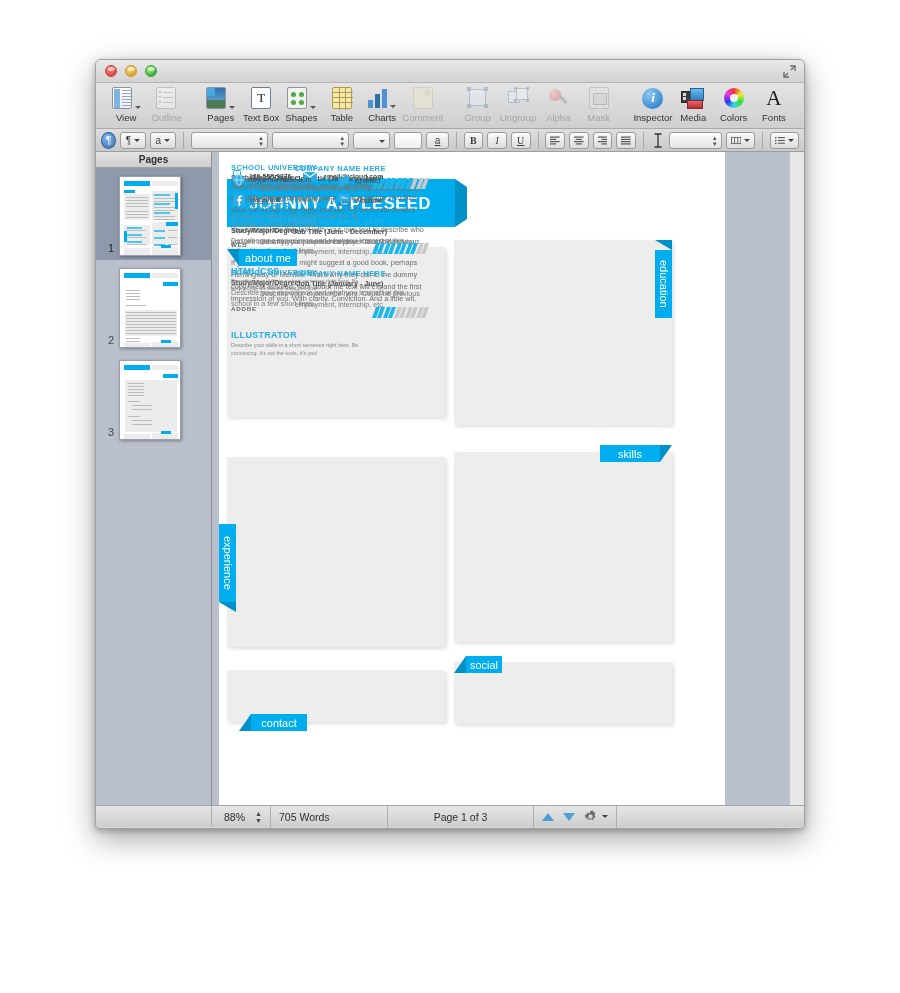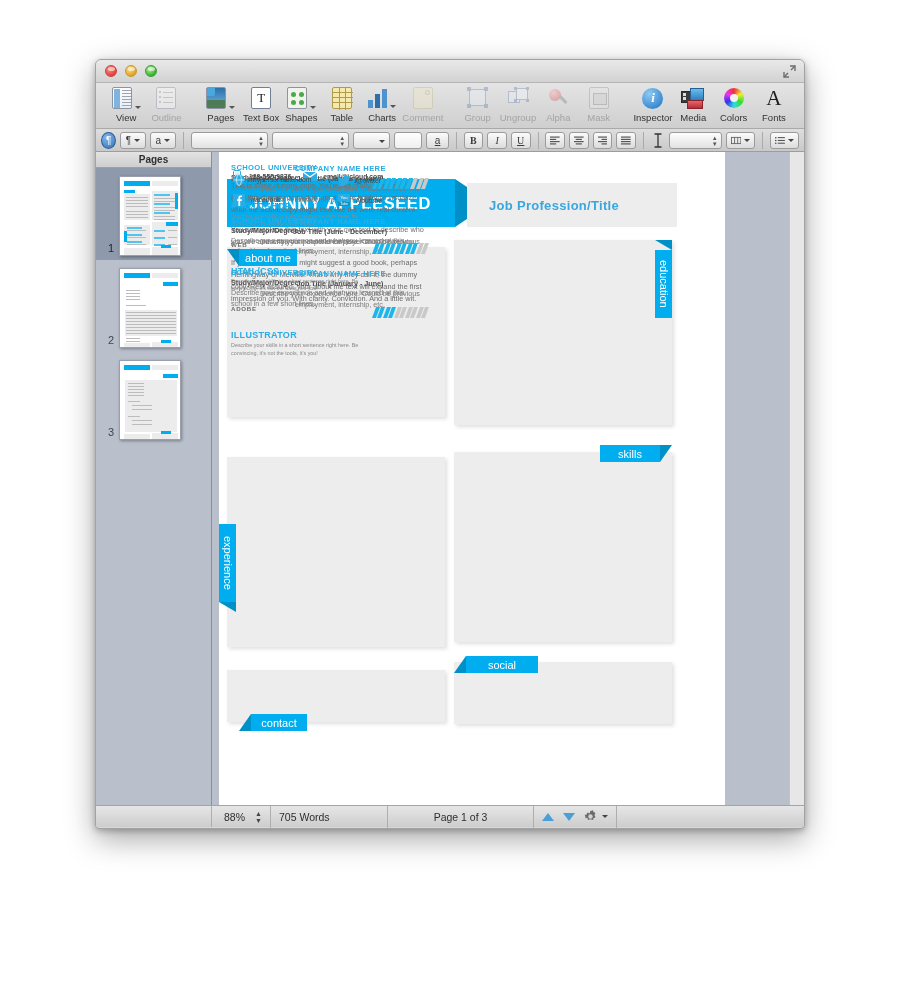--- a/index.html
+++ b/index.html
@@ -642,21 +642,20 @@
       </div>
     </div>
 
     <div class="canvas-wrap">
       <div class="page">
         <div class="resume">
 
           <div class="hdr">
             <div class="hdr-name">JOHNNY APPLESEED</div>
             <div class="hdr-fold"></div>
-            <div class="hdr-title">Job Profession/Title</div>
           </div>
 
           <div class="about-panel"></div>
           <div class="tab-notch" style="left:8px;top:97px;clip-path:polygon(0 0,100% 0,100% 100%);"></div>
           <div class="tab" style="left:20px;top:97px;width:58px;padding:0;">about me</div>
           <div class="about-text">
             <p>This is some dummy copy. You're not really supposed to read this dummy copy, it is just a place holder to visualize what the actual copy might look like if it were real content.</p>
             <p>You can replace this text with your own text to describe who you are and why your potential employer should hire you.</p>
             <p>If you want to read, I might suggest a good book, perhaps Hemingway or Melville. That's why they call it, the dummy copy. Rest assured, your about me text will expand the first impression of you. With clarity. Conviction. And a little wit.</p>
           </div>
@@ -779,21 +778,21 @@
                     <rect width="14" height="9" fill="#29ade4"></rect>
                     <path d="M0 0 L7 5 L14 0" fill="none" stroke="#fff" stroke-width="1.2"></path>
                   </svg>
               </span>
               <span>email@icloud.com</span>
             </div>
           </div>
 
           <div class="social-panel"></div>
           <div class="tab-notch" style="left:235px;top:504px;width:12px;height:17px;clip-path:polygon(100% 0,100% 100%,0 100%);"></div>
-          <div class="tab" style="left:247px;top:504px;width:72px;padding:0;">social</div>
+          <div class="tab" style="left:247px;top:504px;width:36px;padding:0;">social</div>
           <div class="social-grid">
             <div class="social-entry">
               <span class="ic">
                 <svg width="12" height="12" viewBox="0 0 12 12">
                     <circle cx="6" cy="6" r="5.5" fill="#29ade4"></circle>
                     <ellipse cx="6" cy="6" rx="2.4" ry="5.5" fill="none" stroke="#d8f0fb" stroke-width="0.8"></ellipse>
                     <line x1="0.5" y1="6" x2="11.5" y2="6" stroke="#d8f0fb" stroke-width="0.8"></line>
                   </svg>
               </span>
               <span class="social-link">mypersonalsite.com</span>

